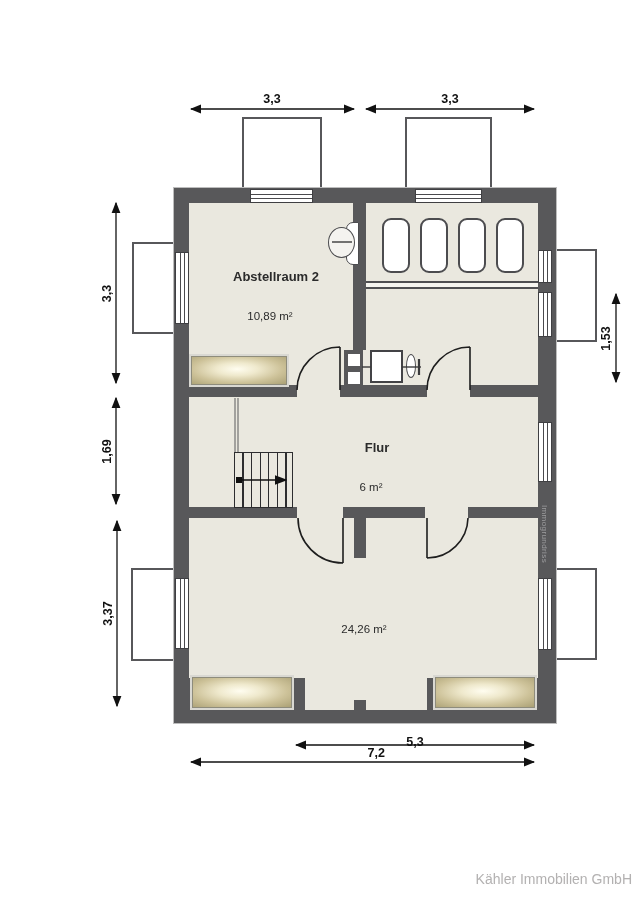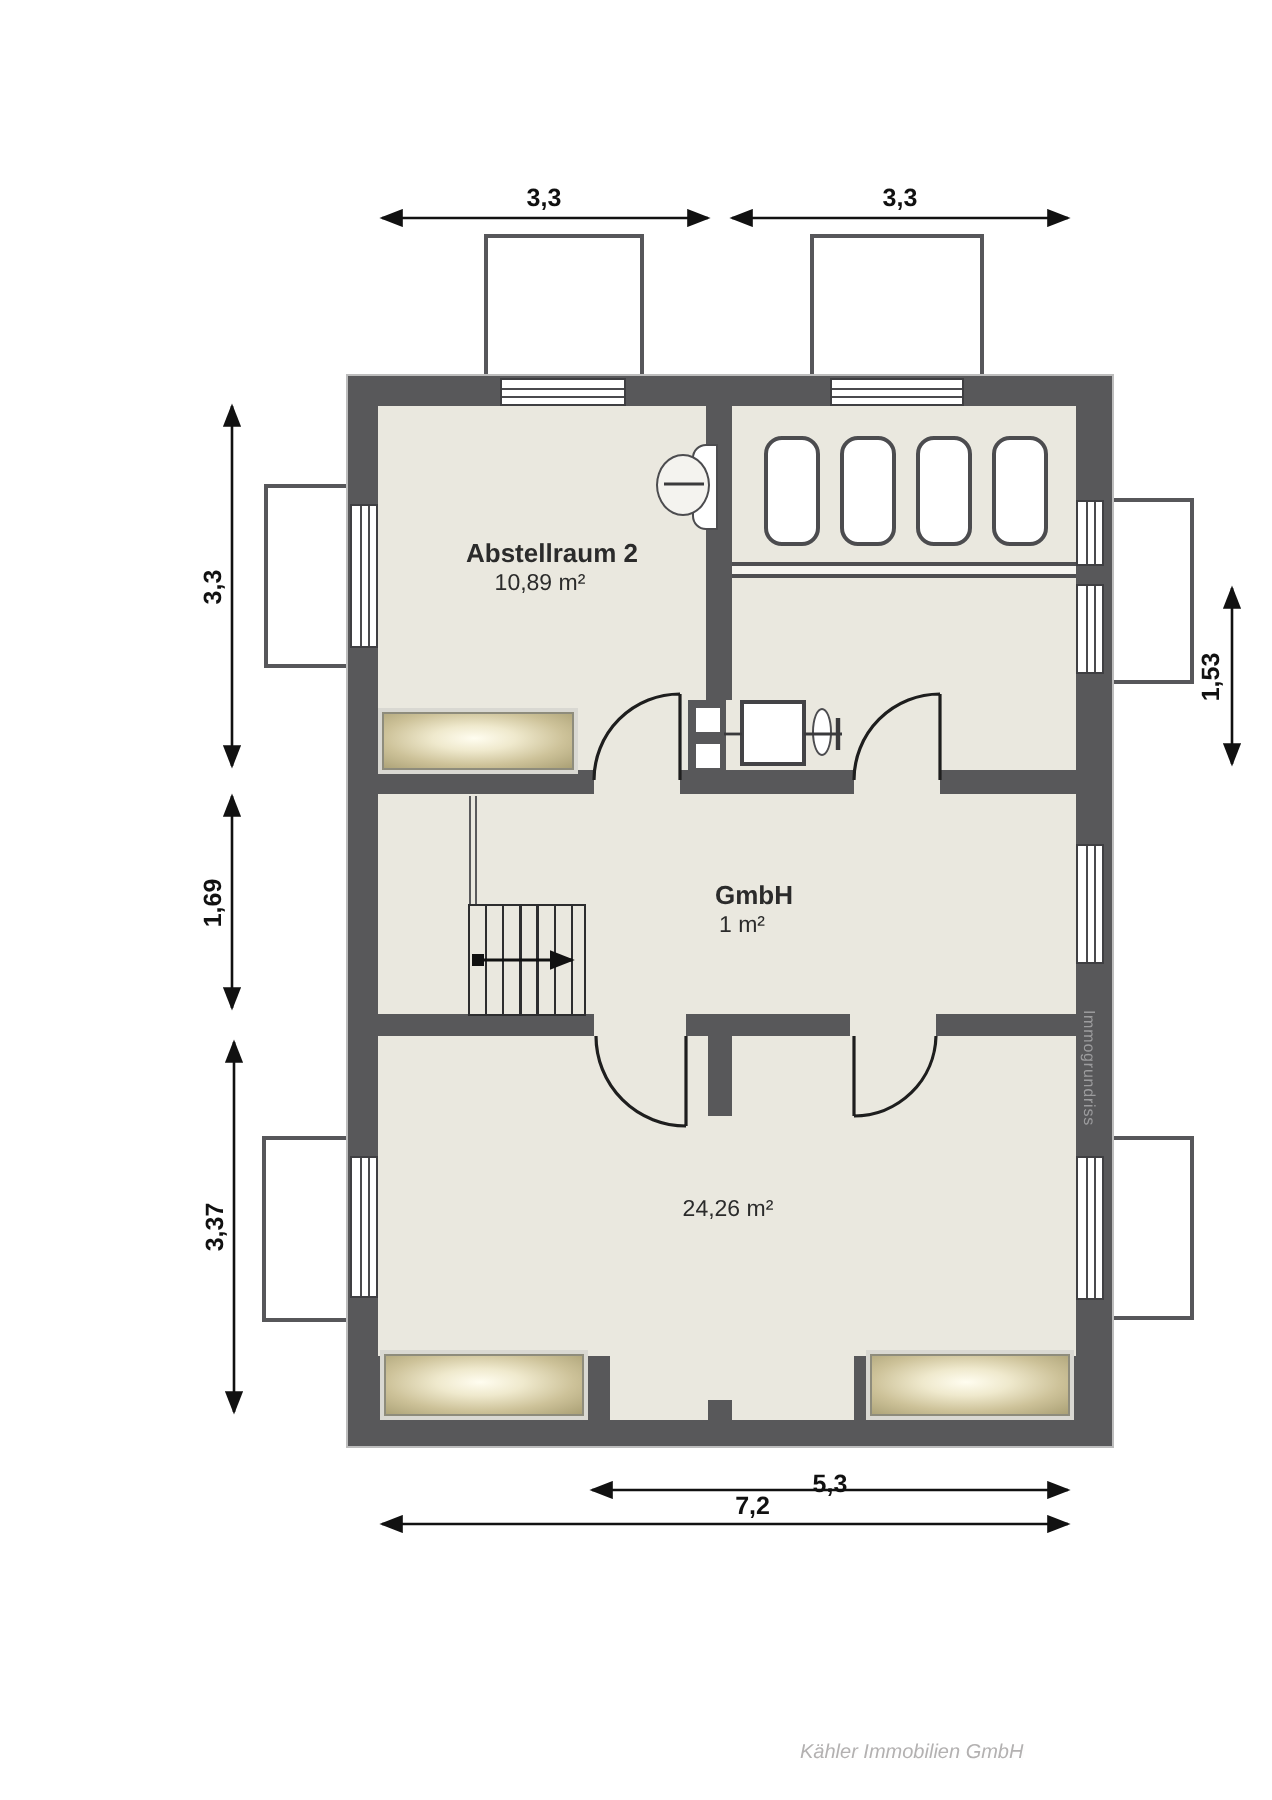--- a/index.html
+++ b/index.html
@@ -27,26 +27,26 @@
   .boiler{background:#fff;border:2px solid #434346;}
   .pump{background:#fff;border:1.5px solid #4c4c4f;border-radius:50%;}
   .basin{background:#f4f3ef;border:1.5px solid #4c4c4f;border-radius:50%;}
   .basin-holder{background:#fff;border:1.5px solid #4c4c4f;border-radius:7px 0 0 7px;}
   
   .stairs{border:1.5px solid #2d2d2f;background:
     repeating-linear-gradient(90deg, rgba(0,0,0,0) 0 7.4px, #2d2d2f 7.4px 8.6px);}
   
   .room-label{text-align:center;color:#2b2b2b;line-height:1.25;}
   .room-name{font-size:13px;font-weight:700;padding-left:12px;}
-  .room-area{font-size:11.5px;font-weight:400;}
+  .room-area{font-size:11.5px;font-weight:400;margin-top:24px;}
   .room-area.bold{font-weight:700;font-size:11px;}
   .dim{font-size:12.5px;font-weight:700;color:#111;text-align:center;width:44px;height:15px;line-height:15px;}
   .rot-ccw{transform:rotate(-90deg);}
   .watermark{font-size:8px;color:#9c9c9e;letter-spacing:.4px;transform:rotate(90deg);text-align:center;white-space:nowrap;}
-  .footer{font-size:10px;color:#b3b1b1;text-shadow:1px 1px 0 #fdfdfd;font-style:italic;}
+  .footer{font-size:14px;color:#b3b1b1;text-align:right;text-shadow:1px 1px 0 #fdfdfd;}
   svg{position:absolute;left:0;top:0;}
 </style>
 </head>
 <body>
 
 <div class="abs" style="left:0;top:0;width:636px;height:900px;">
 
   <div class="abs dormer" style="left:242px;top:117px;width:80px;height:73px;"></div>
   <div class="abs dormer" style="left:405px;top:117px;width:87px;height:73px;"></div>
   <div class="abs dormer" style="left:132px;top:242px;width:44px;height:92px;"></div>
@@ -137,22 +137,22 @@
       <line x1="296" y1="745" x2="534" y2="745" marker-start="url(#arr)" marker-end="url(#arr)"></line>
       <line x1="191" y1="762" x2="534" y2="762" marker-start="url(#arr)" marker-end="url(#arr)"></line>
     </g>
   </svg>
 
   <div class="abs room-label" style="left:190px;top:269px;width:160px;">
     <div class="room-name">Abstellraum 2</div>
     <div class="room-area">10,89 m²</div>
   </div>
   <div class="abs room-label" style="left:311px;top:440px;width:120px;">
-    <div class="room-name">GmbH</div>
-    <div class="room-area">1 m²</div>
+    <div class="room-name">Flur</div>
+    <div class="room-area">6 m²</div>
   </div>
   <div class="abs room-label" style="left:284px;top:598px;width:160px;">
     <div class="room-area">24,26 m²</div>
   </div>
 
   <div class="abs dim" style="left:250px;top:92px;">3,3</div>
   <div class="abs dim" style="left:428px;top:92px;">3,3</div>
   <div class="abs dim rot-ccw" style="left:85px;top:286px;">3,3</div>
   <div class="abs dim rot-ccw" style="left:85px;top:444px;">1,69</div>
   <div class="abs dim rot-ccw" style="left:86px;top:606px;">3,37</div>

